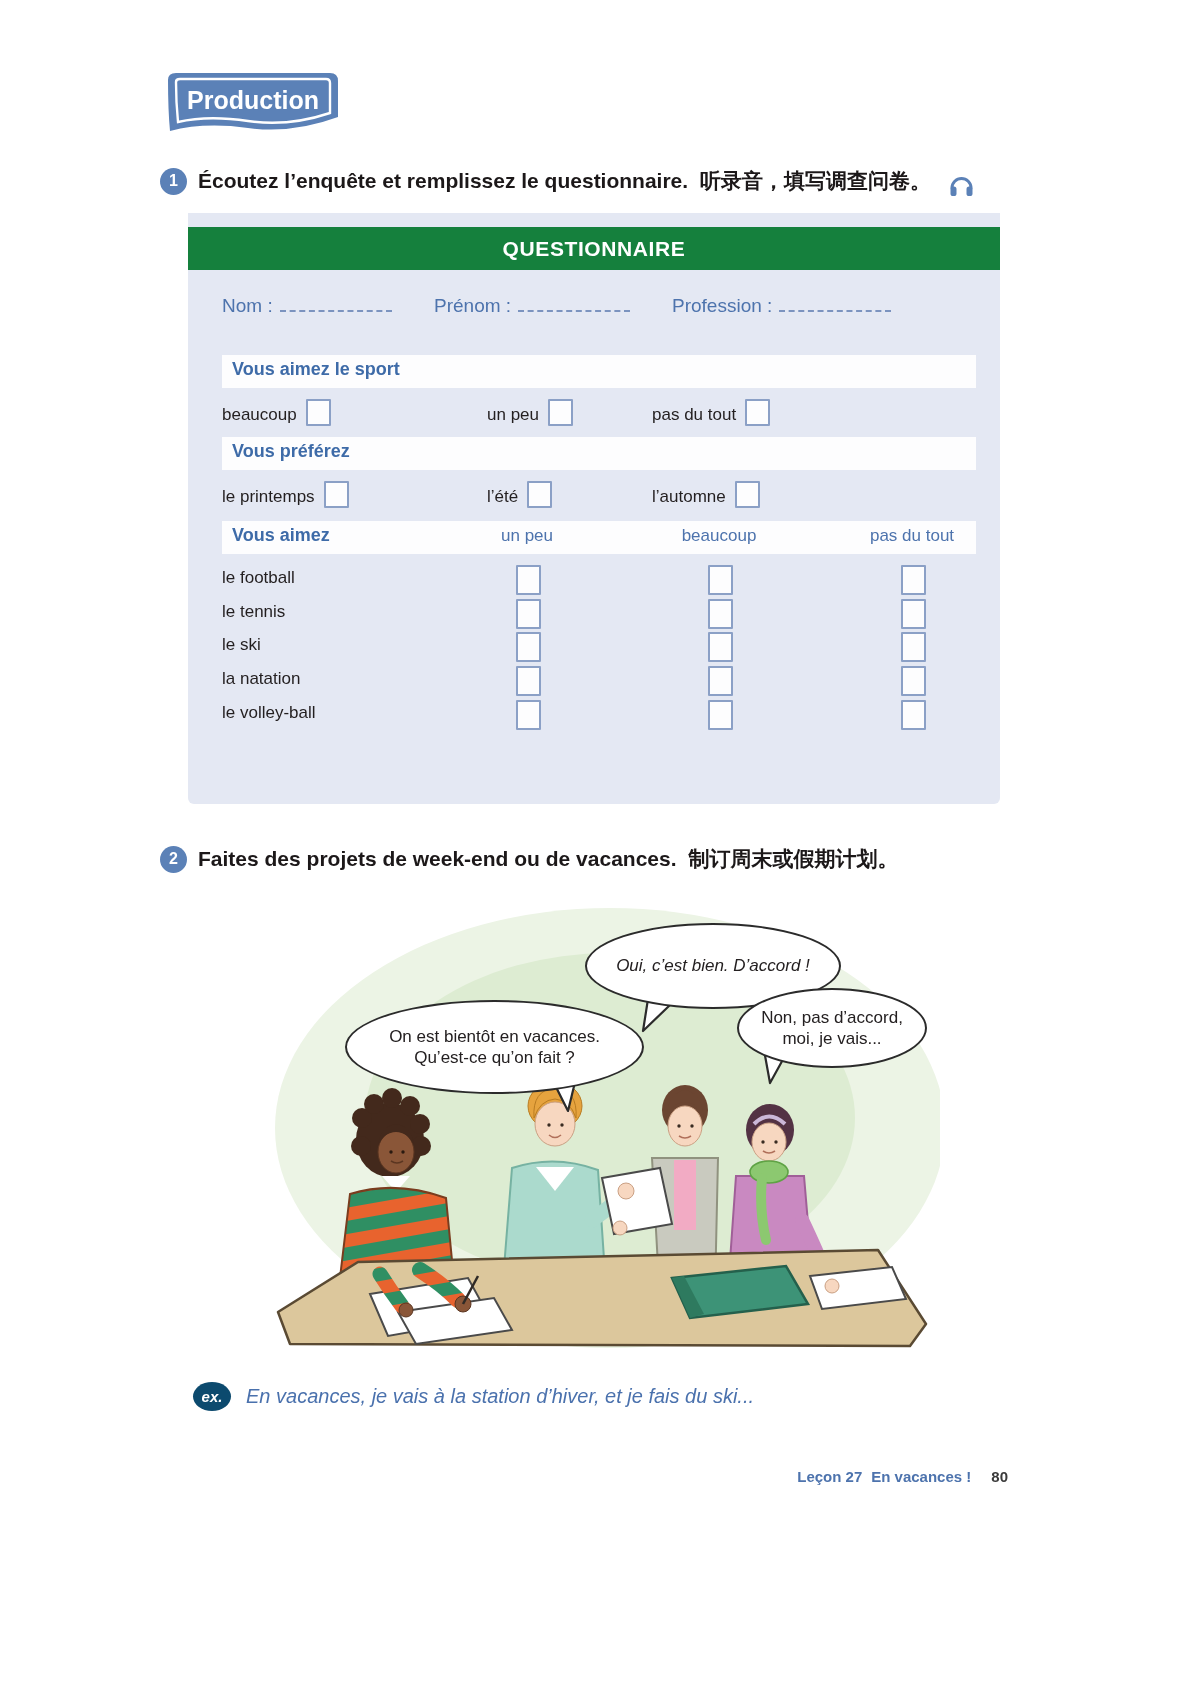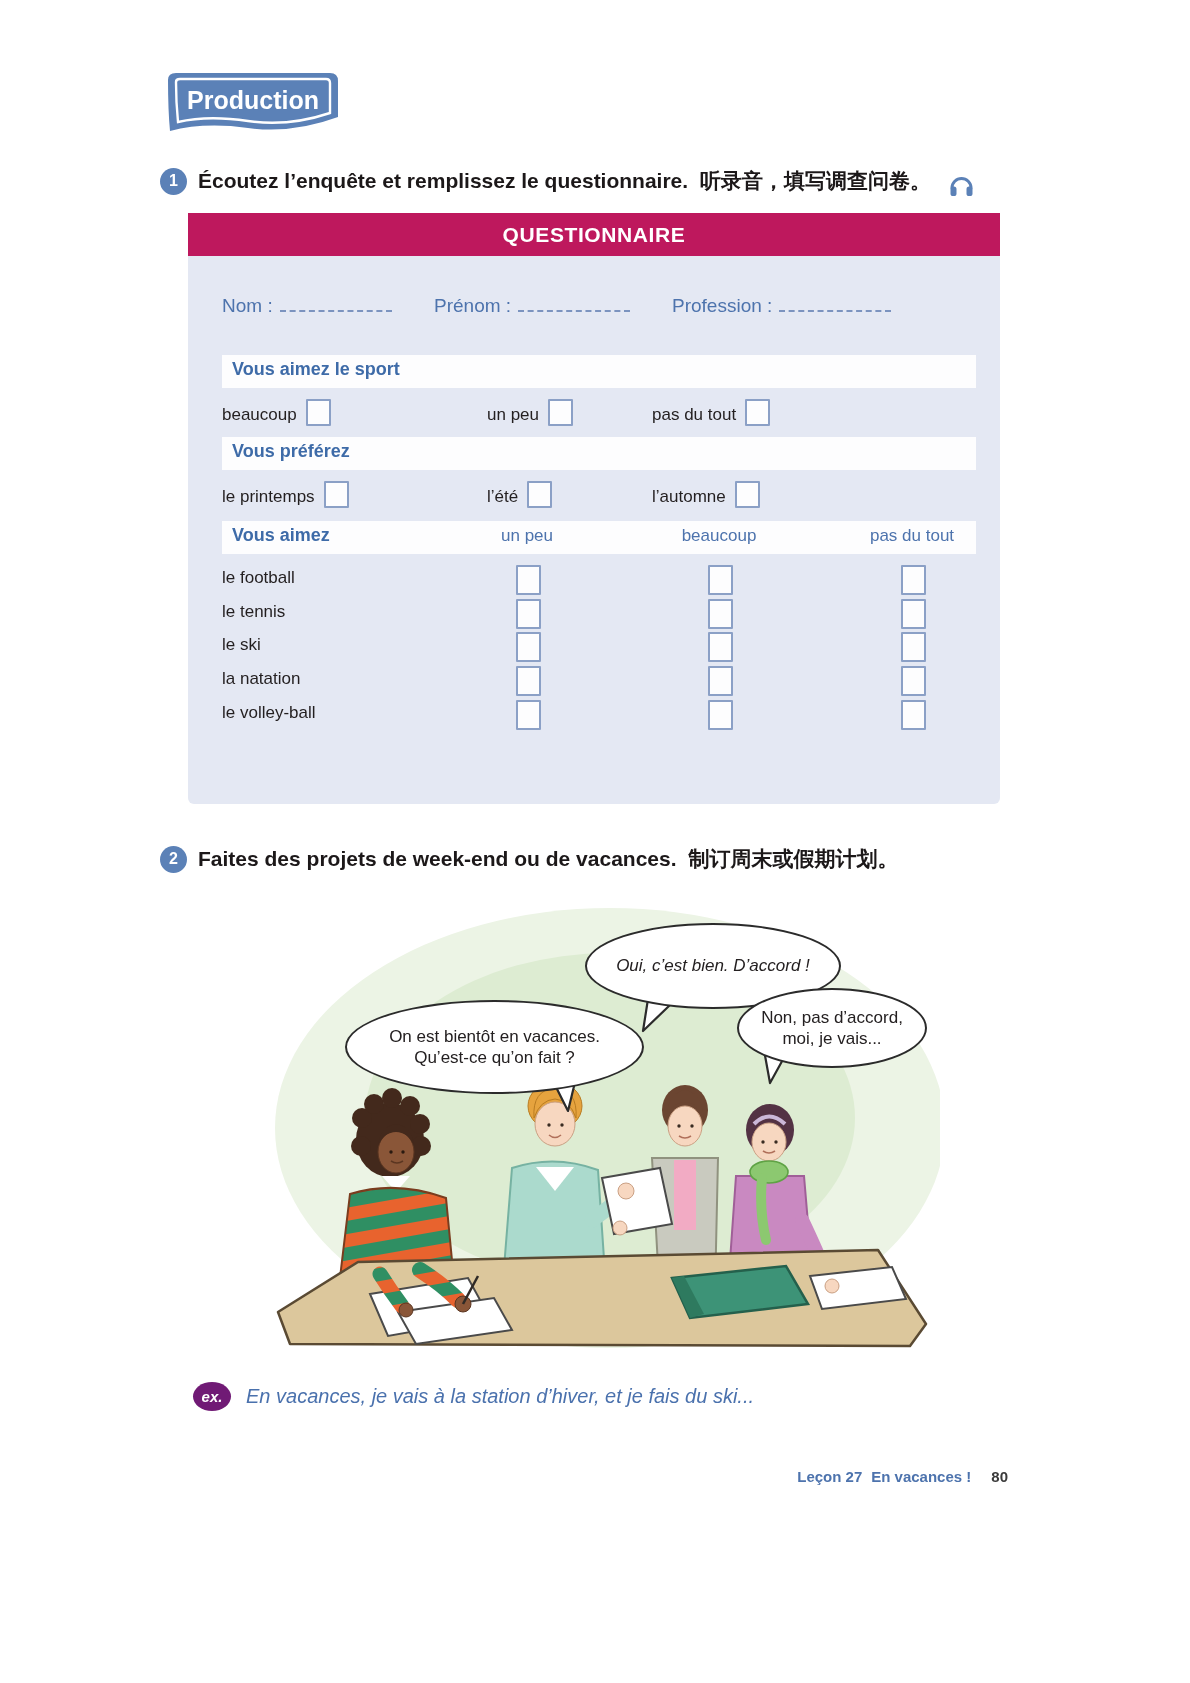--- a/index.html
+++ b/index.html
@@ -16,21 +16,21 @@
         font-size:16px;display:flex;align-items:center;justify-content:center;flex:none;}
   .ex-title{font-size:21px;font-weight:bold;color:#1c1819;}
   .ex-title .zh{margin-left:6px;}
   #ex1-head{top:167px;}
   #ex2-head{top:845px;}
   .hp-icon{margin-left:6px;position:relative;top:4px;}
 
   
   #qbox{position:absolute;left:188px;top:213px;width:812px;height:591px;background:#e4e8f3;
         border-radius:0 0 6px 6px;}
-  #qheader{position:absolute;left:0;top:0;right:0;height:43px;background:#be185d;color:#fff;
+  #qheader{position:absolute;left:0;top:14px;right:0;height:43px;background:#15803d;color:#fff;
            font-size:21px;font-weight:bold;letter-spacing:.6px;display:flex;align-items:center;
            justify-content:center;}
   .qabs{position:absolute;white-space:nowrap;}
   .blue-label{color:#4d73ad;font-size:19px;}
   .dash{display:inline-block;width:112px;height:13px;border-bottom:2px dashed #7b93bf;margin-left:7px;}
   .bar{position:absolute;left:34px;right:24px;height:33px;background:#fdfdfe;line-height:29px;}
   .bar .bar-title{color:#3e6ba8;font-weight:bold;font-size:18px;padding-left:10px;}
   .thcol{position:absolute;transform:translateX(-50%);color:#4d73ad;font-size:17px;top:0;line-height:29px;}
   .opt{position:absolute;font-size:17px;color:#231f20;white-space:nowrap;}
   .cb{display:inline-block;width:21px;height:23px;background:#fdfdfe;border:2px solid #8ba0c6;
@@ -40,21 +40,21 @@
 
   
   #illu{position:absolute;left:270px;top:878px;width:670px;height:470px;z-index:1;}
   .bubble{position:absolute;background:#fff;border:2.2px solid #2b2b2b;border-radius:50%;
           display:flex;flex-direction:column;align-items:center;justify-content:center;text-align:center;
           font-size:17px;color:#242021;z-index:5;line-height:1.25;}
   .tail{position:absolute;z-index:4;}
 
   
   #ex-line{position:absolute;left:193px;top:1382px;display:flex;align-items:center;gap:15px;}
-  .exbadge{width:38px;height:29px;border-radius:50%;background:#701a75;color:#fff;font-style:italic;
+  .exbadge{width:38px;height:29px;border-radius:50%;background:#0c4a6e;color:#fff;font-style:italic;
            font-weight:bold;font-size:15px;display:flex;align-items:center;justify-content:center;flex:none;}
   .extext{font-style:italic;color:#4a71ad;font-size:20px;}
 
   
   #footer{position:absolute;top:1468px;left:600px;width:408px;display:flex;justify-content:flex-end;
           align-items:flex-end;font-size:15px;font-weight:bold;}
   #footer .f-blue{color:#4d73ad;}
   #footer .f-title{margin-left:9px;color:#4d73ad;}
   #footer .f-page{margin-left:20px;color:#3a3a3a;}
 </style>

